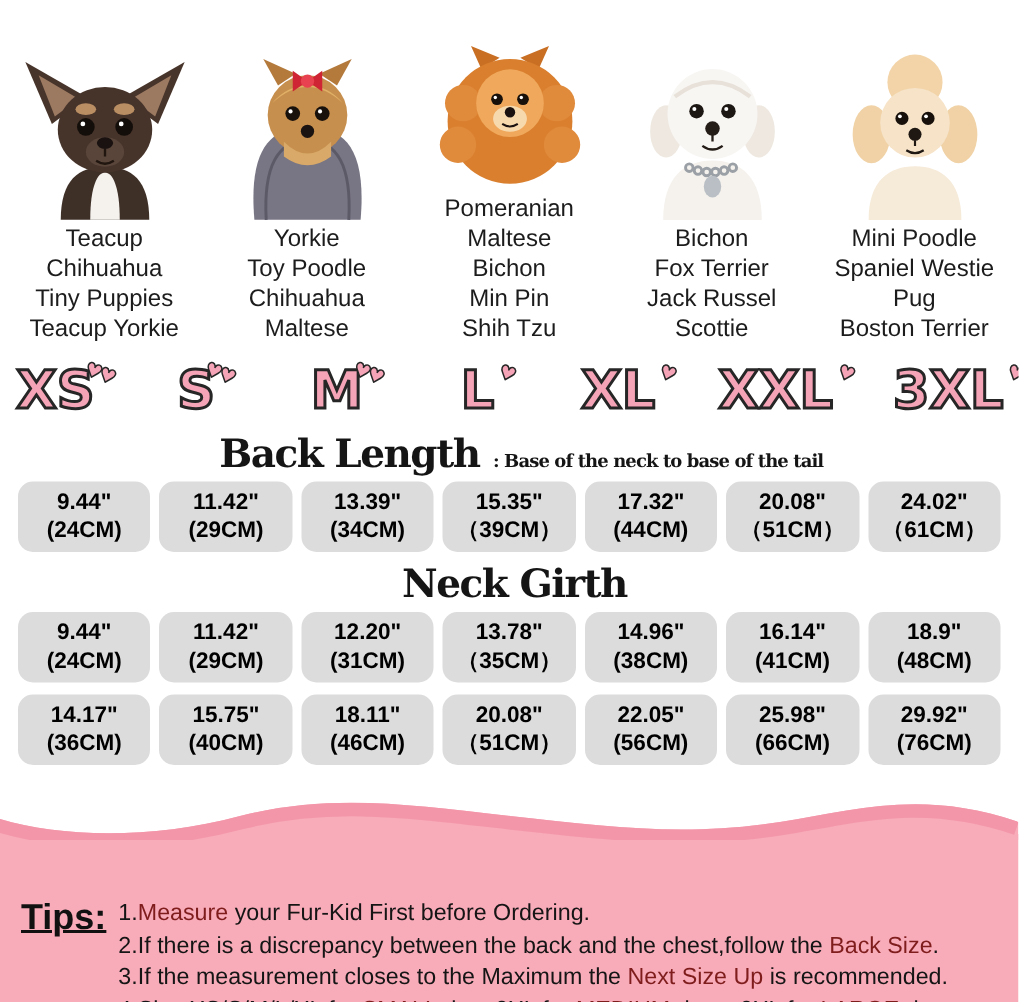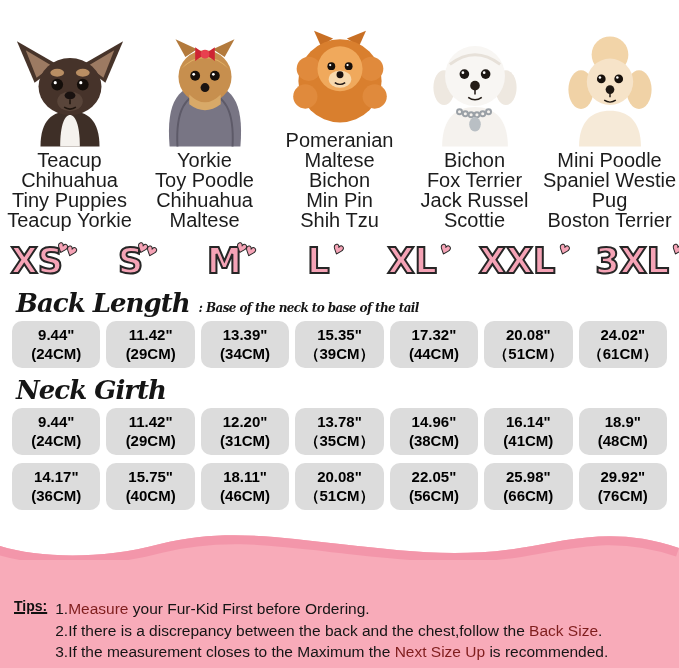--- a/index.html
+++ b/index.html
@@ -4,45 +4,45 @@
 <style>
   * { box-sizing: border-box; margin: 0; padding: 0; }
   html,body { width:679px; height:668px; }
   body { font-family:"Liberation Sans",sans-serif; background:#ffffff; position:relative; overflow:hidden; }
   .canvas { position:relative; width:679px; height:668px; background:#fff; }
 
   
   .dogs-row { display:flex; height:232px; padding:0 2px; }
   .dog-col { flex:1; display:flex; flex-direction:column; align-items:center; justify-content:flex-end; padding-bottom:2px; }
   .dog-art { display:block; margin-bottom:1px; }
-  .breed-line { font-size:20px; line-height:20px; color:#1c1c1c; text-align:center; white-space:nowrap; }
+  .breed-line { font-size:16px; line-height:20px; color:#1c1c1c; text-align:center; white-space:nowrap; }
 
   
   .sizes-row { display:grid; grid-template-columns:repeat(7,1fr); padding:4px 10px 0; height:54px; align-items:center; justify-items:center;gap:40px; }
   .size-bubble { position:relative; font-family:"DejaVu Sans",sans-serif; font-weight:800; font-size:35px;
                  color:#f5a3b6; -webkit-text-stroke:2px #262626; letter-spacing:0; line-height:40px; }
   .hearts { position:absolute; top:-11px; right:-12px; font-size:13px; -webkit-text-stroke:1px #262626;
             color:#f5a3b6; transform:rotate(20deg); letter-spacing:-2px; }
 
   
   .sec-head { display:flex; align-items:baseline; height:32px; padding:2px 0 0 16px;
-              font-family:"DejaVu Serif",serif; font-style:italic; color:#151515; }
+              font-family:"DejaVu Serif",serif; color:#151515;justify-content:center; }
   .sec-title { font-size:26px; font-weight:700; letter-spacing:-1px; white-space:nowrap; }
   .sec-sub { font-size:12px; font-weight:700; margin-left:9px; letter-spacing:-0.6px; white-space:nowrap; }
 
   
   .vals-row { display:grid; grid-template-columns:repeat(7,1fr); gap:6px; padding:3px 12px 5px; }
   .mbox { background:#dcdcdc; border-radius:10px; text-align:center; padding:4px 0 5px;
           font-weight:700; font-size:15px; line-height:19px; color:#000; }
 
   
   .pink-section { position:absolute; left:0; top:556px; width:679px; height:112px; background:#f8abb9; }
   .wave-svg { position:absolute; left:0; top:514px; width:679px; height:46px; display:block; }
   .tips-block { position:absolute; left:14px; top:42px; display:flex; align-items:flex-start; }
-  .tips-label { font-size:14px; font-weight:700; color:#111; text-decoration:underline; text-decoration-thickness:2px; margin-right:8px; white-space:nowrap; }
+  .tips-label { font-size:24px; font-weight:700; color:#111; text-decoration:underline; text-decoration-thickness:2px; margin-right:8px; white-space:nowrap; }
   .tip-lines { font-size:15.5px; line-height:21.5px; color:#151515; }
   .tip-line { white-space:nowrap; }
   .red { color:#7f1d1d; }
 </style>
 </head>
 <body>
 
 <div class="canvas">
 
   <div class="dogs-row">

